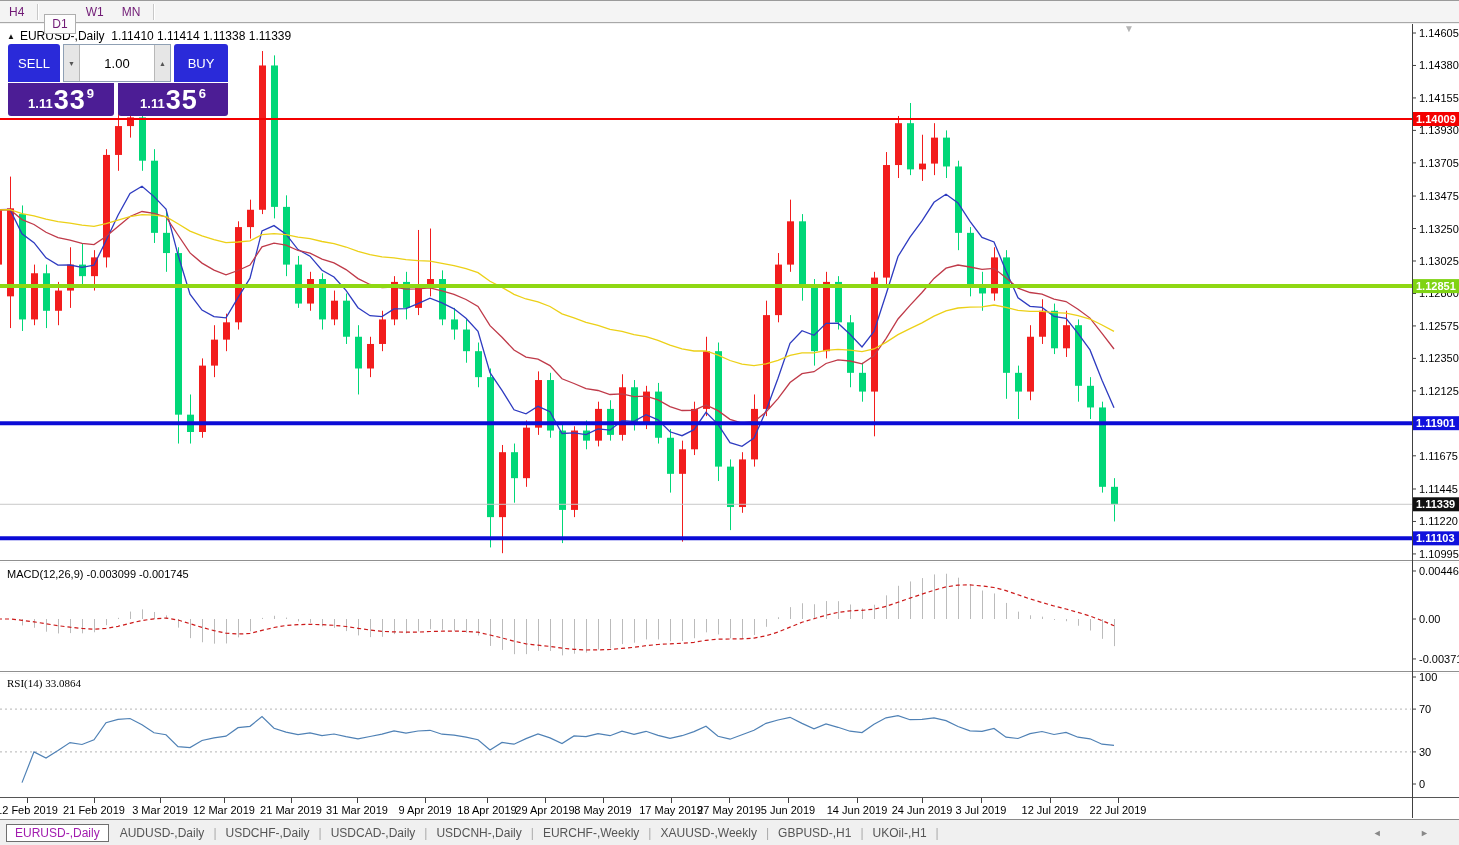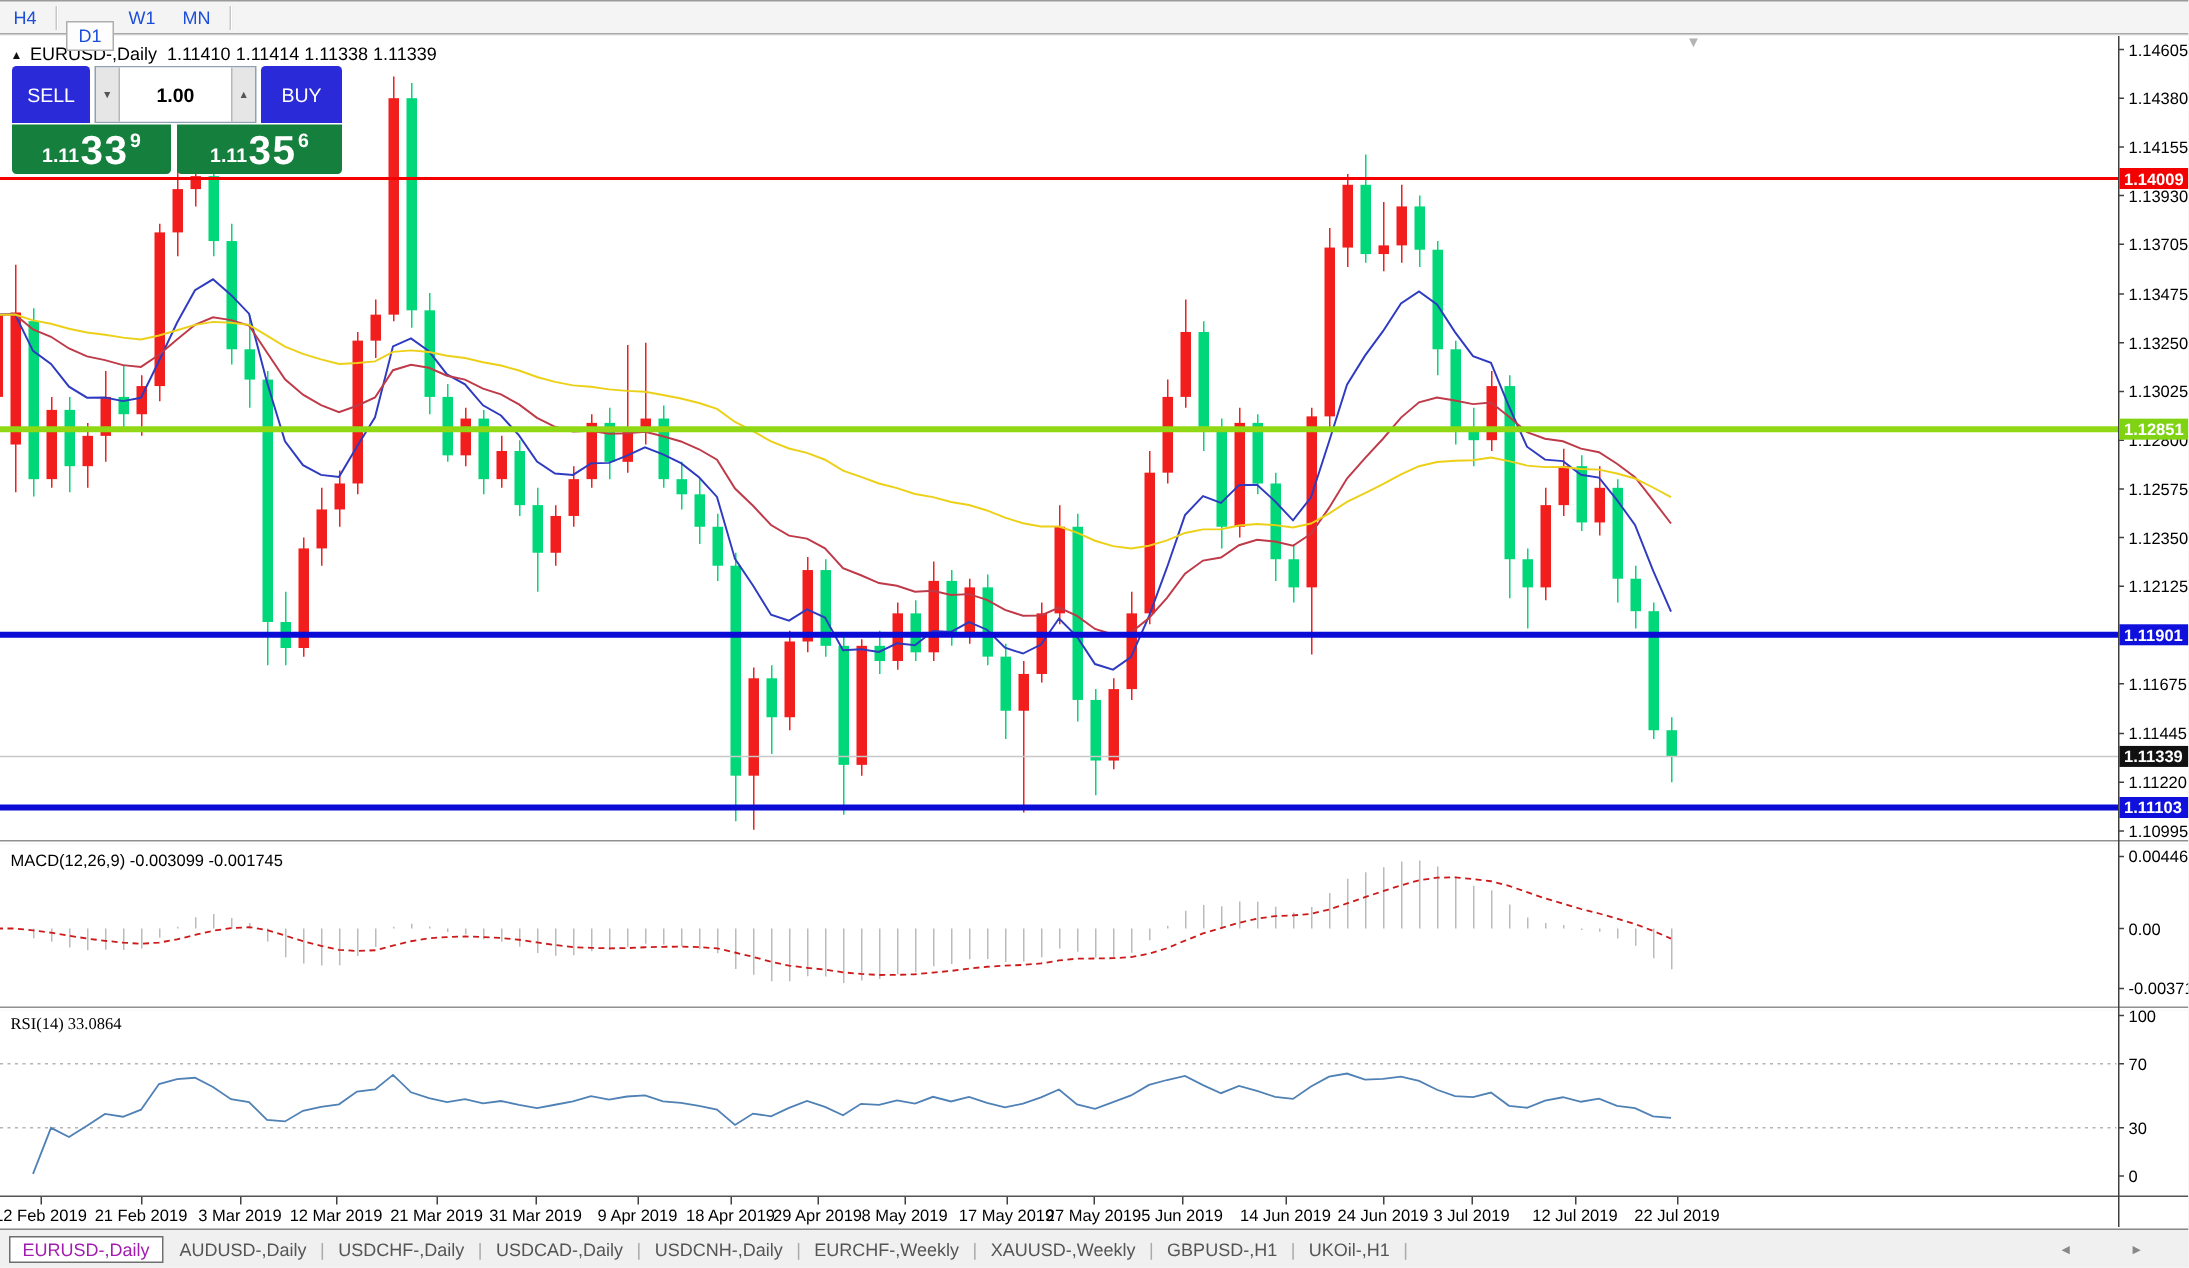--- a/index.html
+++ b/index.html
@@ -1,21 +1,21 @@
 <!DOCTYPE html>
 <html><head>
 <meta charset="utf-8">
 <style>
   html,body{margin:0;padding:0;width:1459px;height:845px;overflow:hidden;
     font-family:"Liberation Sans","DejaVu Sans",sans-serif;background:#f0f0f0;position:relative;}
   
   .toolbar{position:absolute;top:0;left:0;width:1459px;height:23px;background:#f4f4f4;
     border-top:1px solid #9a9a9a;border-bottom:1px solid #a8a8a8;display:flex;align-items:center;
     box-sizing:border-box;z-index:30;}
-  .tf-btn{font-size:12px;color:#1d4ed8;padding:2px 7px;margin:0 1px;border:1px solid transparent;cursor:default;}
+  .tf-btn{font-size:12px;color:#701a75;padding:2px 7px;margin:0 1px;border:1px solid transparent;cursor:default;}
   .tf-btn.active{background:#fdfdfd;border:1px solid #aeaeae;margin-top:25px;}
   .tb-sep{width:1px;height:16px;background:#c8c8c8;border-right:1px solid #fff;margin:0 4px;}
   
   .stage{position:absolute;top:24px;left:0;width:1459px;height:795px;background:#ffffff;z-index:1;}
   svg#chart-svg{position:absolute;top:0;left:0;z-index:5;}
   svg text{font-family:"Liberation Sans","DejaVu Sans",sans-serif;}
   
   .chart-title{position:absolute;left:7px;top:29px;z-index:10;font-size:12px;color:#000;display:flex;align-items:center;}
   .chart-title .tri{font-size:8px;margin-right:5px;color:#111;}
   .shift-marker{position:absolute;left:1124px;top:23px;z-index:10;font-size:10px;color:#b4b4b4;}
@@ -23,23 +23,23 @@
   #macd-label{top:568px;} #rsi-label{top:677px;font-family:Liberation Serif, serif;}
   
   .trade-panel{position:absolute;left:8px;top:44px;z-index:20;width:220px;}
   .tp-row1{display:flex;height:38px;}
   .btn-trade{background:#2a2ad9;color:#fff;font-size:13px;display:flex;align-items:center;justify-content:center;
     border-radius:3px 3px 0 0;cursor:pointer;}
   .btn-sell{width:52px;} .btn-buy{width:54px;margin-left:3px;}
   .vol-box{width:108px;margin-left:3px;display:flex;border:1px solid #8fa0b4;background:#fff;box-sizing:border-box;}
   .vol-btn{width:15px;background:#e6e6e6;color:#555;font-size:7px;display:flex;align-items:center;justify-content:center;cursor:pointer;}
   .vol-btn.dn{border-right:1px solid #b8b8b8;} .vol-btn.up{border-left:1px solid #b8b8b8;}
-  .vol-input{flex:1;border:none;outline:none;text-align:center;font-size:13px;font-family:inherit;color:#000;padding:0;min-width:0;font-weight:bold;}
+  .vol-input{flex:1;border:none;outline:none;text-align:center;font-size:13px;font-family:inherit;color:#000;padding:0;min-width:0;}
   .tp-row2{display:flex;margin-top:1px;height:33px;}
-  .quote-panel{background:#15803d;color:#fff;border-radius:0 0 3px 3px;display:flex;align-items:flex-end;
+  .quote-panel{background:#4c1d95;color:#fff;border-radius:0 0 3px 3px;display:flex;align-items:flex-end;
     justify-content:center;padding:1px 4px 2px 4px;box-sizing:border-box;}
   .qp-bid{width:106px;} .qp-ask{width:110px;margin-left:4px;}
   .q-small{font-size:13px;font-weight:bold;margin:0 1px 3px 0;}
   .q-big{font-size:27px;font-weight:bold;line-height:27px;letter-spacing:1px;}
   .q-sup{font-size:13px;font-weight:bold;margin:0 0 13px 1px;}
   
   .tabbar{position:absolute;bottom:0;left:0;width:1459px;height:26px;background:#f0f0f0;
     border-top:1px solid #8a8a8a;display:flex;align-items:center;font-size:12px;color:#555;
     box-sizing:border-box;z-index:30;padding-left:6px;}
   .tab{padding:1px 8px;cursor:pointer;white-space:nowrap;}

